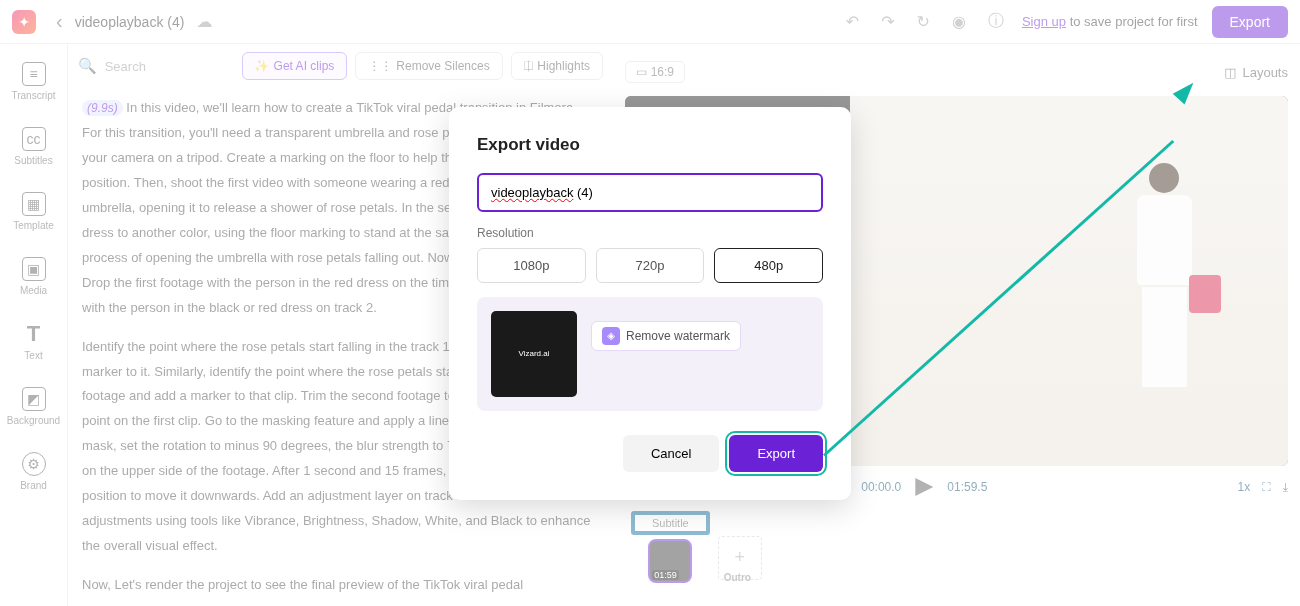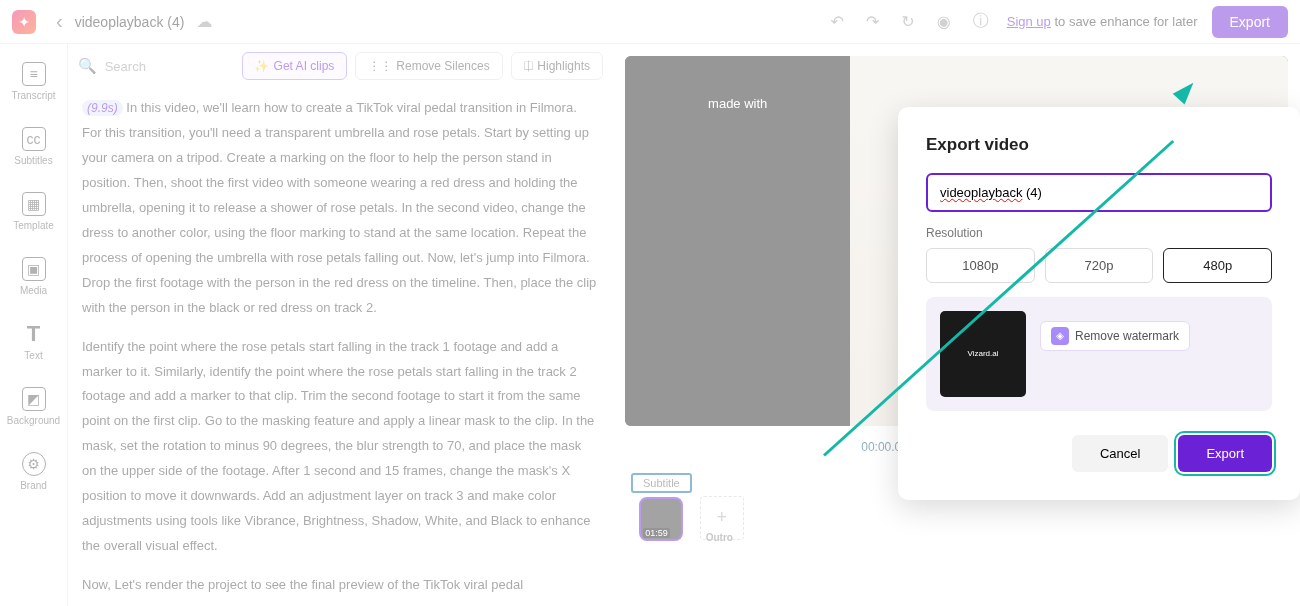--- a/index.html
+++ b/index.html
@@ -50,28 +50,28 @@
     .body-shape { width: 55px; height: 90px; background: #fafafa; margin: 2px auto; border-radius: 8px 8px 4px 4px; }
     .legs { width: 45px; height: 100px; background: #fafafa; margin: 0 auto; }
     .bag { position: absolute; bottom: 90px; right: -12px; width: 32px; height: 38px; background: #d81b43; border-radius: 4px; }
     
     .controls { height: 42px; display: flex; align-items: center; gap: 14px; justify-content: center; color: #0c4a6e; font-size: 12px; }
     .play-btn { width: 18px; height: 18px; background: #555; clip-path: polygon(0 0, 100% 50%, 0 100%); }
     .controls-right { margin-left: auto; display: flex; gap: 12px; align-items: center; }
     
     .timeline { height: 78px; display: flex; align-items: center; gap: 8px; padding: 0 6px; }
     .tl-col { display: flex; flex-direction: column; gap: 4px; align-items: center;}
-    .subtitle-tag { font-size: 11px; background: #fff; border: 2px solid #0369a1; padding: 2px 10px; border-radius: 3px; color: #666; }
+    .subtitle-tag { font-size: 11px; background: #fff; border: 4px solid #0369a1; padding: 2px 17px; border-radius: 3px; color: #666; }
     .thumb { width: 44px; height: 44px; background: #333; border-radius: 8px; position: relative; border: 2px solid #6b21d6;}
     .thumb-time { position: absolute; bottom: 1px; left: 2px; font-size: 9px; color: #fff; background: rgba(0,0,0,.6); padding: 0 2px; border-radius: 2px;}
     .outro-box { width: 44px; height: 44px; border: 1px dashed #ccc; border-radius: 4px; display: flex; align-items: center; justify-content: center; font-size: 18px; color: #aaa;}
     .outro-label { font-size: 10px; color: #888; }
     
     
-    .overlay { position: absolute; inset: 0; background: rgba(255,255,255,0.55); display: flex; align-items: center; justify-content: flex-end; z-index: 100; }
+    .overlay { position: absolute; inset: 0; background: rgba(255,255,255,0.55); display: flex; align-items: center; justify-content: center; z-index: 100; }
     .modal { width: 402px; background: #fff; border-radius: 10px; padding: 28px; box-shadow: 0 8px 30px rgba(0,0,0,.15); }
     .modal-title { font-size: 17px; font-weight: 600; color: #222; margin-bottom: 18px; }
     .modal-input { width: 100%; padding: 10px 12px; border: 2px solid #6b21d6; border-radius: 6px; font-size: 13px; margin-bottom: 14px; }
     .modal-input .underline { text-decoration: underline red wavy; text-decoration-thickness: 1px; }
     .res-label { font-size: 12px; color: #777; margin-bottom: 8px; }
     .res-row { display: flex; gap: 10px; margin-bottom: 14px; }
     .res-btn { flex: 1; padding: 9px; border: 1px solid #ddd; border-radius: 6px; background: #fff; font-size: 13px; color: #555; cursor: pointer; }
     .res-btn.active { border: 1.5px solid #222; color: #222; font-weight: 500; }
     .watermark-box { background: #f3f0fa; border-radius: 8px; padding: 14px; display: flex; gap: 14px; align-items: flex-start; margin-bottom: 24px;}
     .wm-thumb { width: 86px; height: 86px; background: #1a1a1a; border-radius: 5px; display: flex; align-items: center; justify-content: center; color: #fff; font-size: 8px; flex-shrink: 0;}
@@ -97,21 +97,21 @@
   <button class="back-btn">‹</button>
   <span class="title">videoplayback (4)</span>
   <span class="cloud-icon">☁</span>
   <div class="topbar-right">
     <button class="icon-btn">↶</button>
     <button class="icon-btn">↷</button>
     <button class="icon-btn">↻</button>
     <button class="icon-btn">◉</button>
     <button class="icon-btn">ⓘ</button>
     <span class="signup-text">
-      <a class="signup-link">Sign up</a><span> to save enhance for later</span>
+      <a class="signup-link">Sign up</a><span> to save project for first</span>
     </span>
     <button class="export-btn">Export</button>
   </div>
 </div>
 
 <div class="sidebar">
   <div class="side-item">
       <div class="side-icon">≡</div>
       <span class="side-label">Transcript</span>
     </div>
@@ -163,20 +163,27 @@
         </button>
     </div>
     <div class="transcript">
       <span class="paragraph"><span class="timestamp">(9.9s)</span><span> In this video, we'll learn how to create a TikTok viral pedal transition in Filmora. For this transition, you'll need a transparent umbrella and rose petals. Start by setting up your camera on a tripod. Create a marking on the floor to help the person stand in position. Then, shoot the first video with someone wearing a red dress and holding the umbrella, opening it to release a shower of rose petals. In the second video, change the dress to another color, using the floor marking to stand at the same location. Repeat the process of opening the umbrella with rose petals falling out. Now, let's jump into Filmora. Drop the first footage with the person in the red dress on the timeline. Then, place the clip with the person in the black or red dress on track 2.</span></span>
       <span class="paragraph">Identify the point where the rose petals start falling in the track 1 footage and add a marker to it. Similarly, identify the point where the rose petals start falling in the track 2 footage and add a marker to that clip. Trim the second footage to start it from the same point on the first clip. Go to the masking feature and apply a linear mask to the clip. In the mask, set the rotation to minus 90 degrees, the blur strength to 70, and place the mask on the upper side of the footage. After 1 second and 15 frames, change the mask's X position to move it downwards. Add an adjustment layer on track 3 and make color adjustments using tools like Vibrance, Brightness, Shadow, White, and Black to enhance the overall visual effect.</span>
       <span class="paragraph">Now, Let's render the project to see the final preview of the TikTok viral pedal</span>
     </div>
   </div>
 
   <div class="preview-col">
+    <div class="preview-top">
+      <span class="aspect-badge">▭ <span>16:9</span></span>
+      <div class="layouts">
+          <span>◫</span>
+          <span>Layouts</span>
+        </div>
+    </div>
     <div class="video-frame">
       <div class="video-left">
           <span class="made-with">made with</span>
         </div>
       <div class="video-right">
         <div class="person">
           <div class="head"></div>
             <div class="body-shape"></div>
             <div class="legs"></div>
             <div class="bag"></div>

